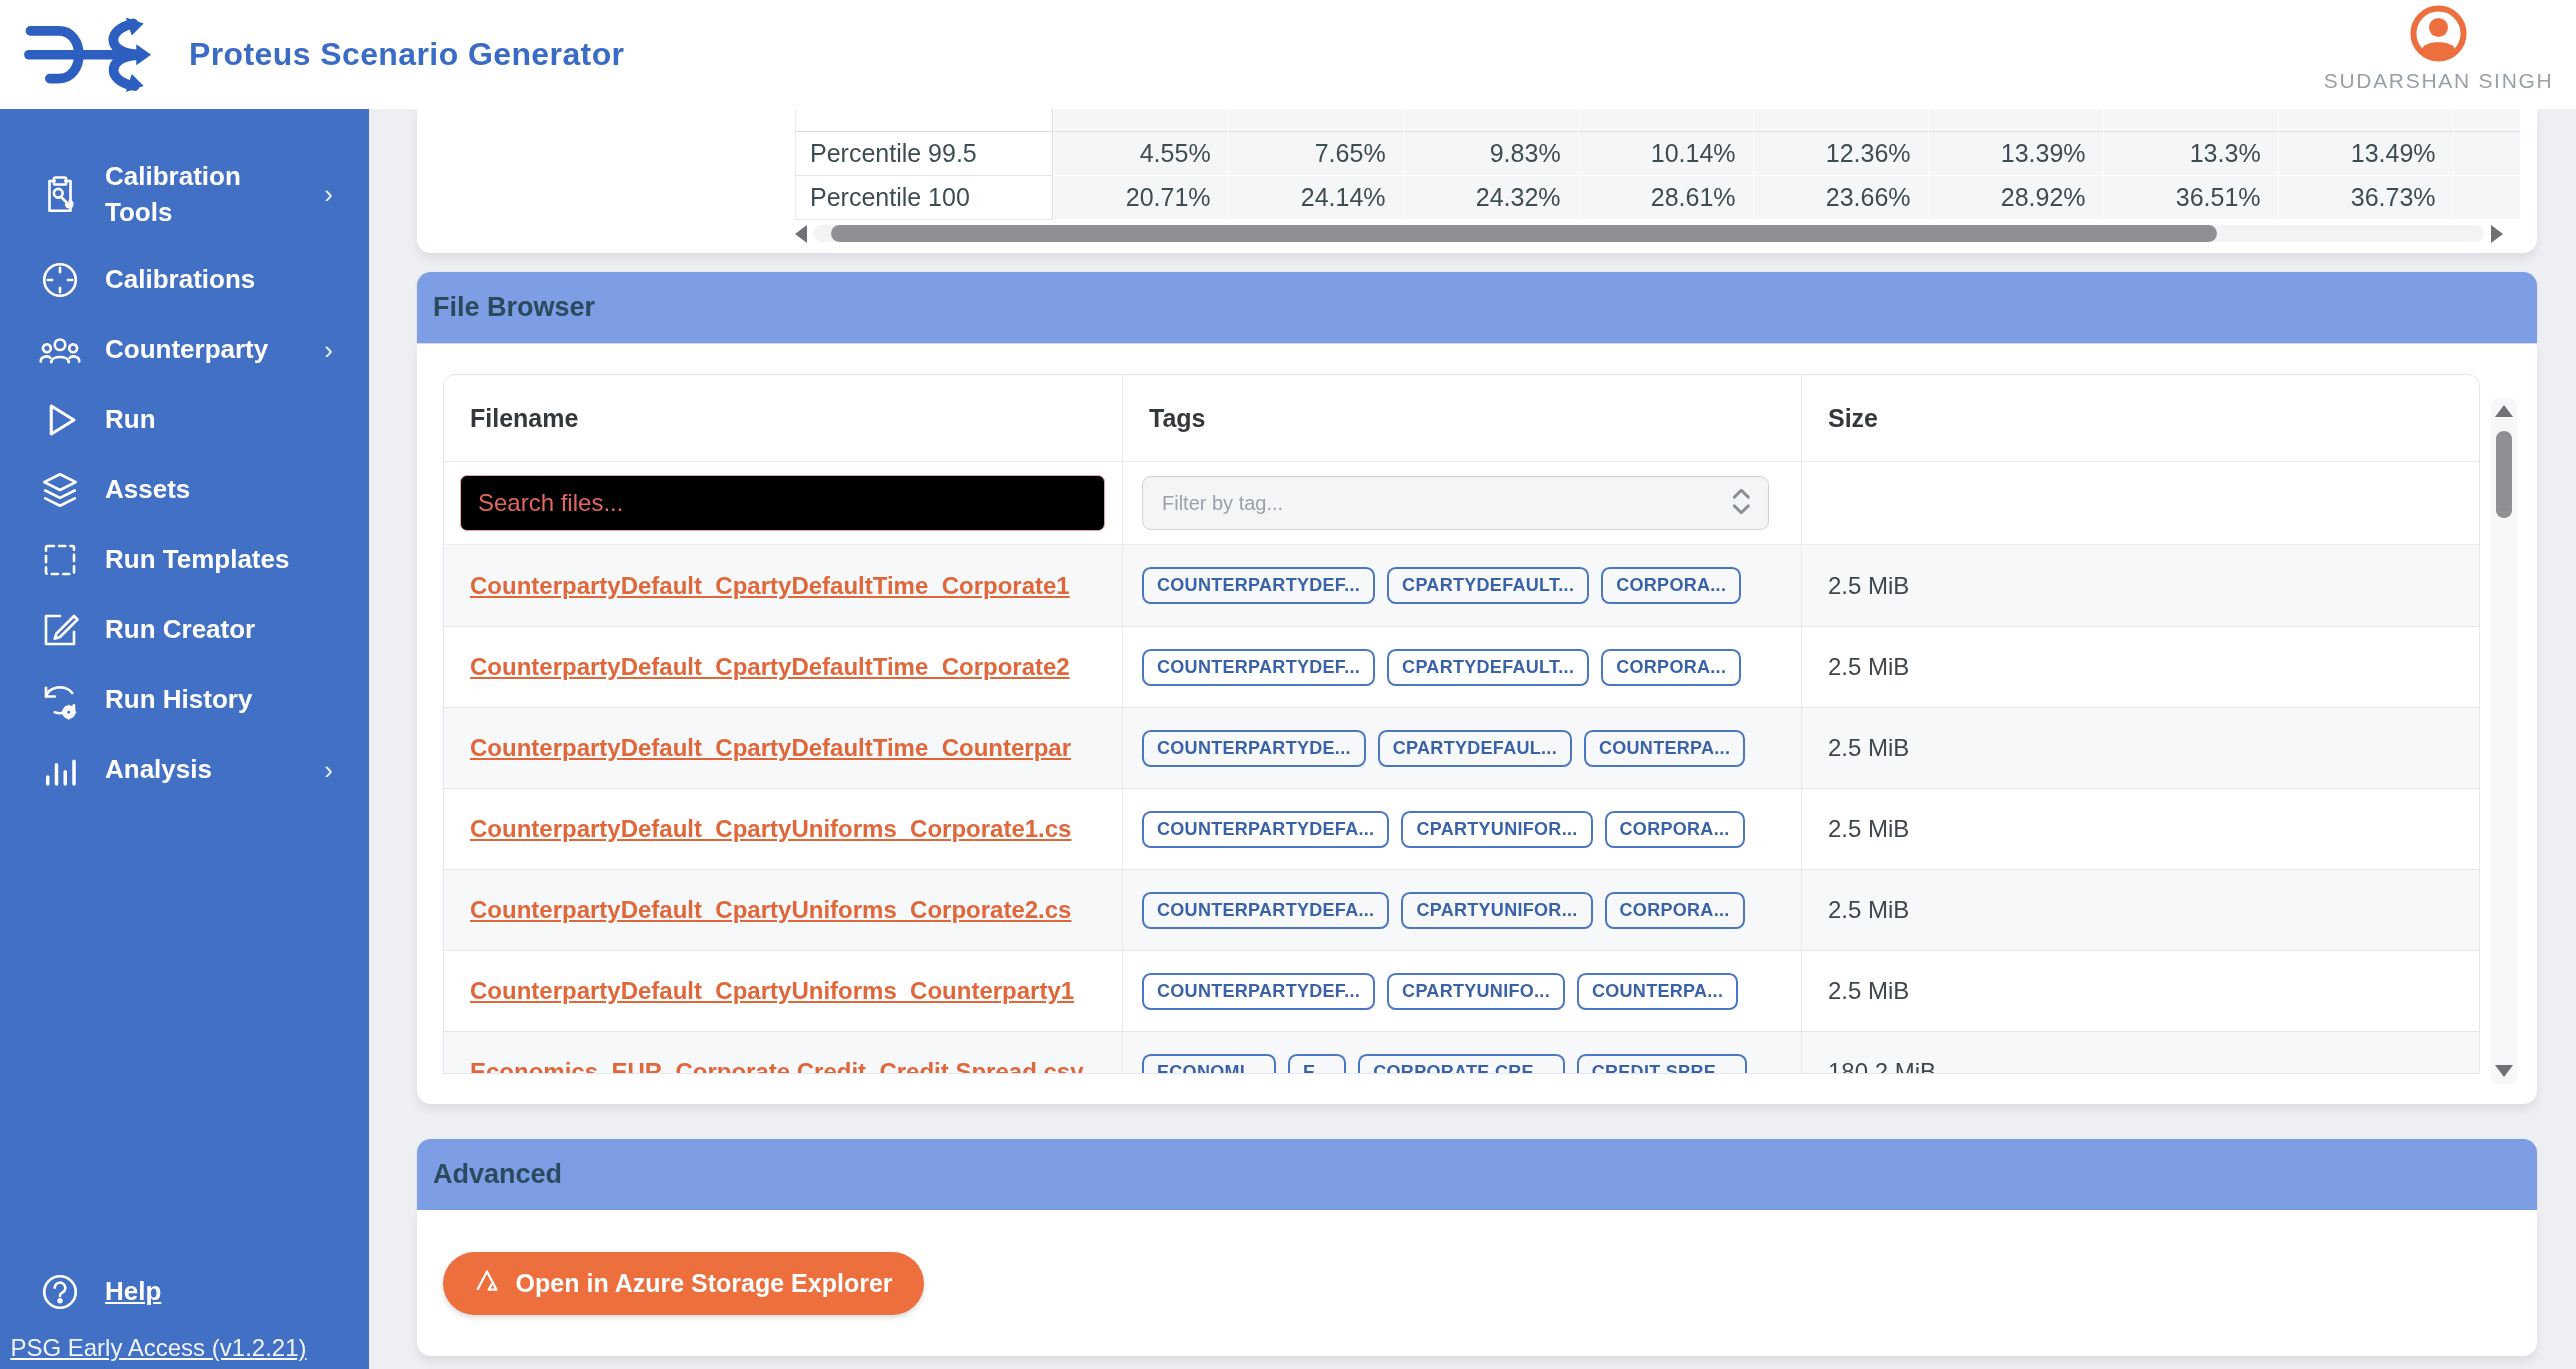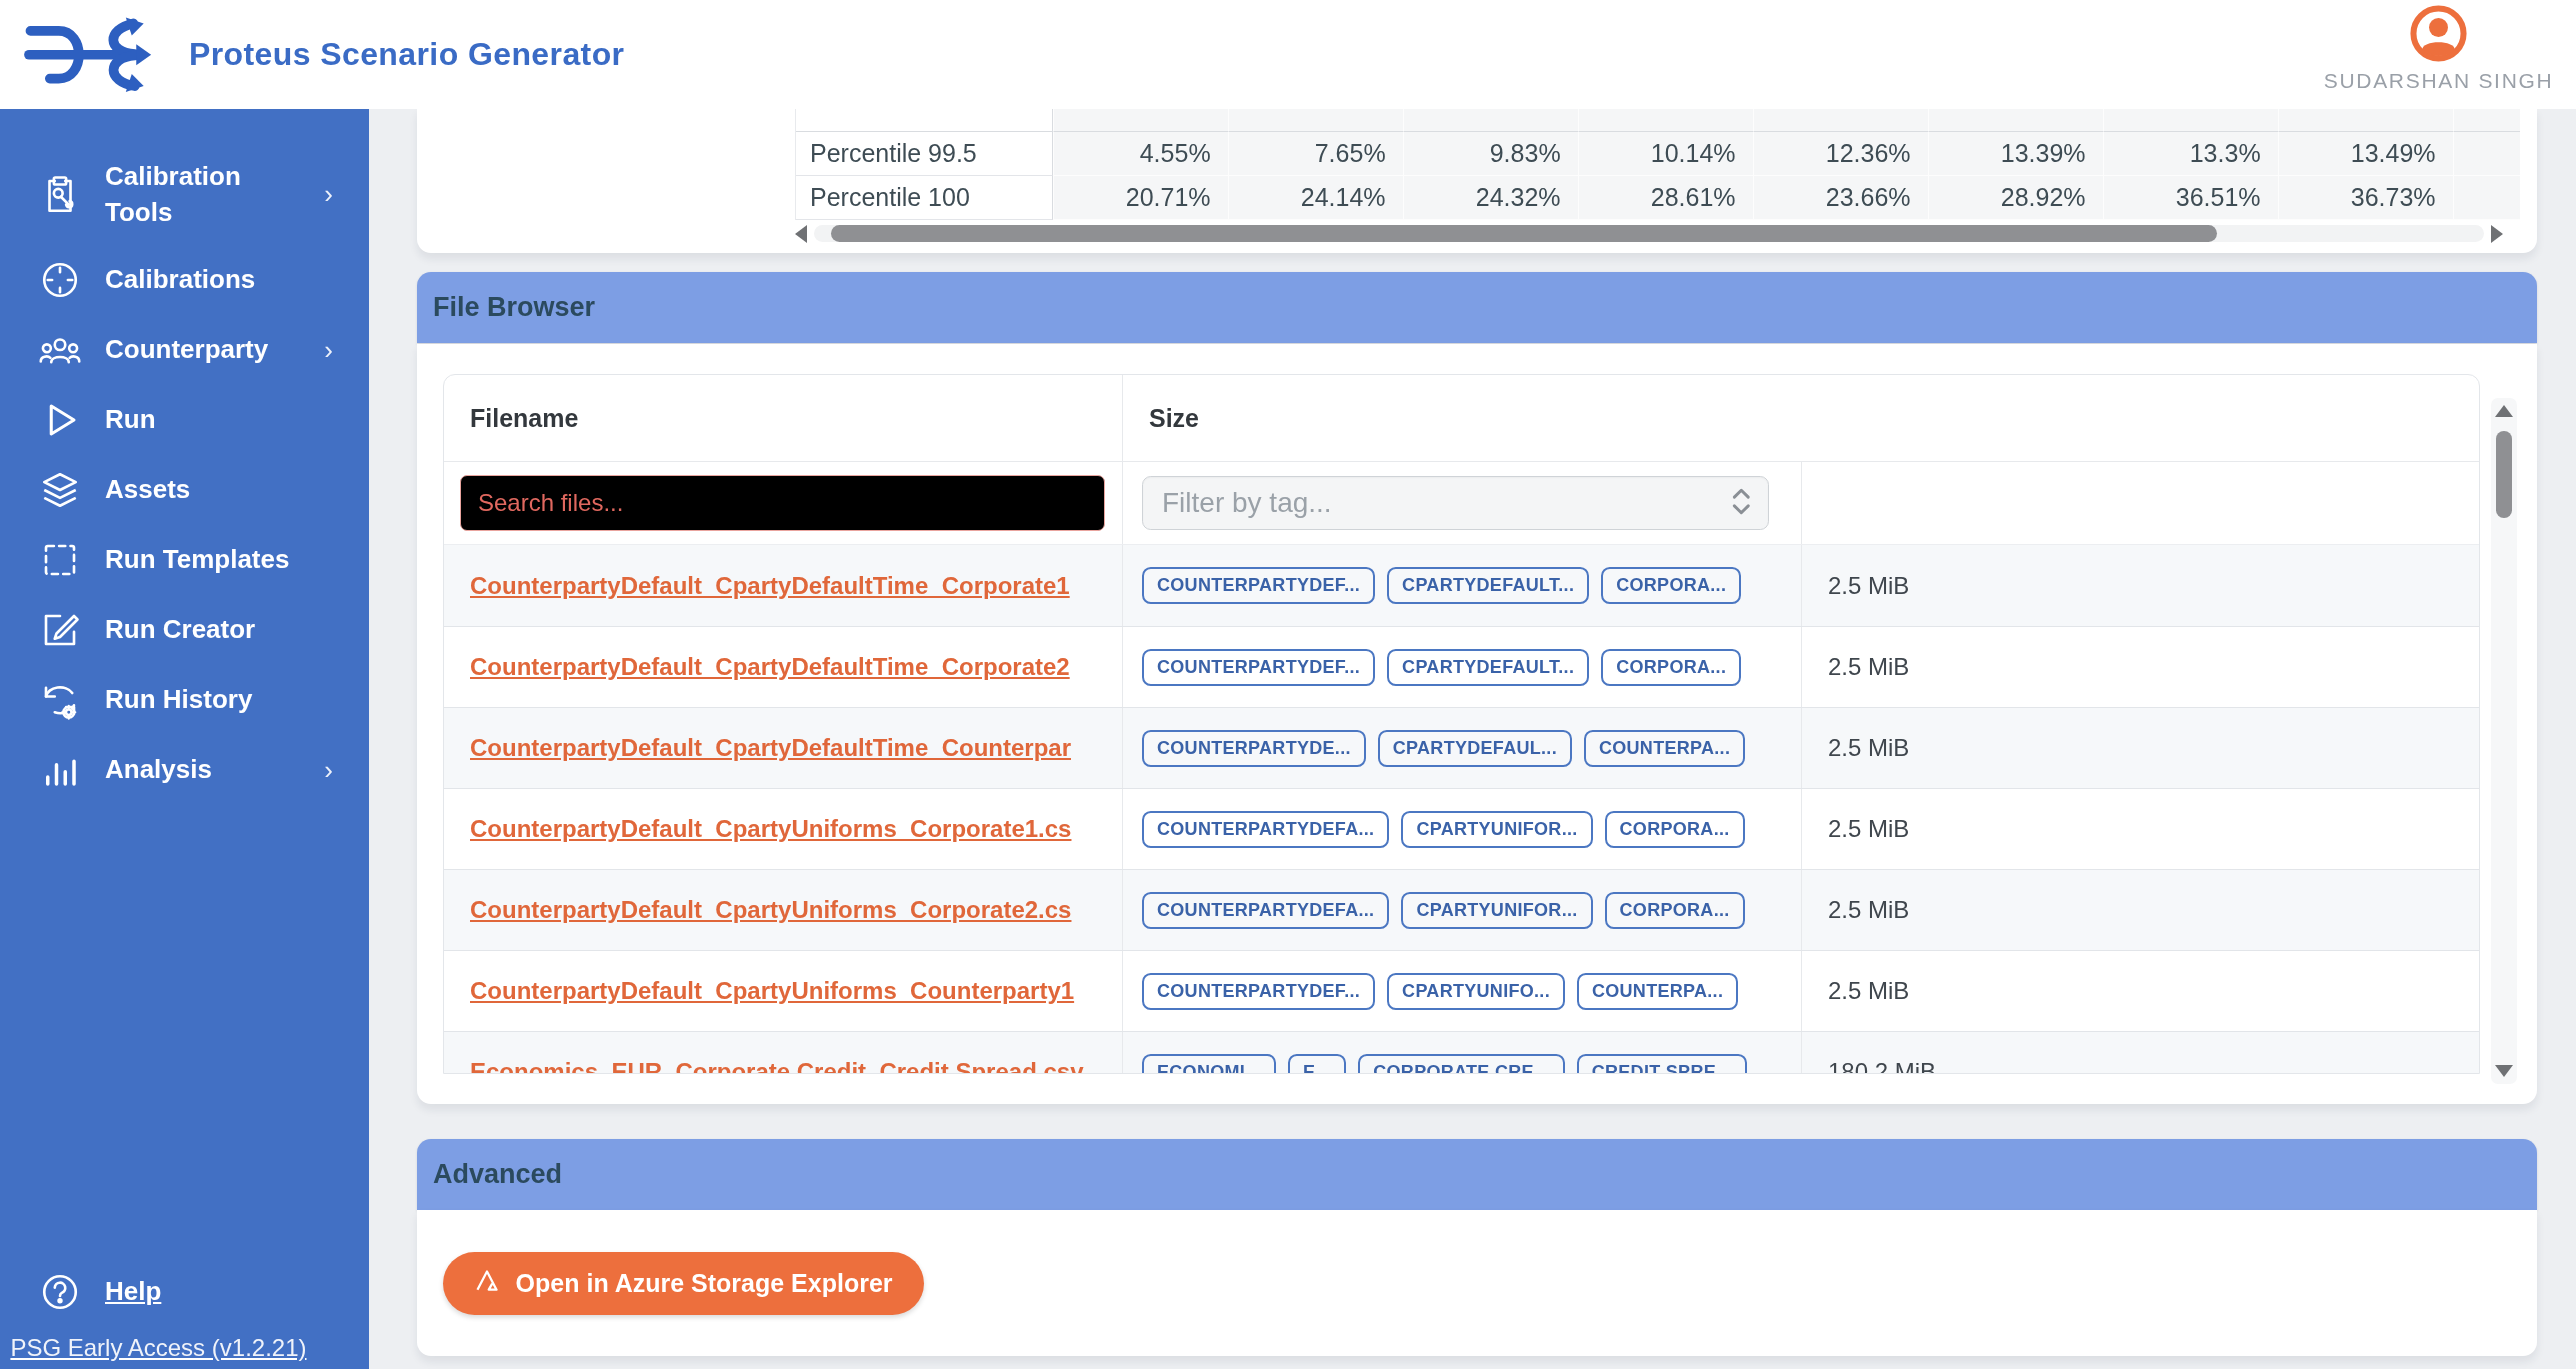--- a/index.html
+++ b/index.html
@@ -60,21 +60,21 @@
   .fb-col-size { flex:1; }
   .fb-head { height:87px; border-bottom:1.7px solid #e7e9ec; }
   .fb-head > div { display:flex; align-items:center; font-size:25px; font-weight:700; color:#33383d; }
   .fb-head .fb-col-name { padding-left:26px; }
   .fb-head .fb-col-tags, .fb-head .fb-col-size { padding-left:26px; }
   .fb-filter { height:83px; border-bottom:1.7px solid #eceef1; }
   .fb-filter > div { display:flex; align-items:center; }
   .search-input { margin-left:15.6px; width:645px; height:56px; border:1.7px solid #e9a49e; border-radius:7px; background:#000000; font-size:24px; padding:0 17.4px; color:#d6554a; outline:none; font-family:"Liberation Sans", sans-serif; }
   .search-input::placeholder { color:#e0685f; opacity:1; }
   .tag-select { margin-left:19px; width:627px; height:54px; background:#f4f5f6; border:0.9px solid #cfd3d7; border-radius:8.7px; display:flex; align-items:center; padding:0 15.6px 0 19px; cursor:pointer; box-shadow:inset 0 0.9px 1.7px rgba(0,0,0,0.04); }
-  .tag-select-text { flex:1; font-size:28px; color:#9aa1a8; }
+  .tag-select-text { flex:1; font-size:20px; color:#9aa1a8; }
   .data-row { height:81px; align-items:center; }
   .data-row.alt { background:#f6f8fa; }
   .data-row > div { display:flex; align-items:center; height:100%; }
   .data-row .fb-col-name { padding-left:26px; overflow:hidden; white-space:nowrap; }
   .file-link { font-size:24px; font-weight:700; color:#e0673a; text-decoration:underline; white-space:nowrap; cursor:pointer; }
   .data-row .fb-col-tags { padding-left:19px; gap:12px; flex-wrap:nowrap; overflow:hidden; }
   .tag-pill { display:inline-flex; align-items:center; padding:6px 13px; border:2.6px solid #4b77c2; border-radius:8.7px; font-size:18px; font-weight:700; color:#3a62a8; letter-spacing:0.3px; white-space:nowrap; background:transparent; }
   .data-row .fb-col-size { padding-left:26px; font-size:24px; color:#3f464d; }
   .row-sep { border-top:1.7px solid #e2e5e9; }
 
@@ -283,20 +283,21 @@
     </div>
   </div>
 
   <div class="card-x sec-header fb-header">
     <span>File Browser</span>
   </div>
   <div class="card-x fb-card">
     <div class="fb-table-wrap">
       <div class="fb-row fb-head">
         <div class="fb-col-name">Filename</div>
+        <div class="fb-col-tags">Tags</div>
         <div class="fb-col-size">Size</div>
       </div>
       <div class="fb-row fb-filter">
         <div class="fb-col-name">
           <input class="search-input" type="text" placeholder="Search files..." style="">
         </div>
         <div class="fb-col-tags">
           <div class="tag-select">
             <span class="tag-select-text">Filter by tag...</span>
             <span>

